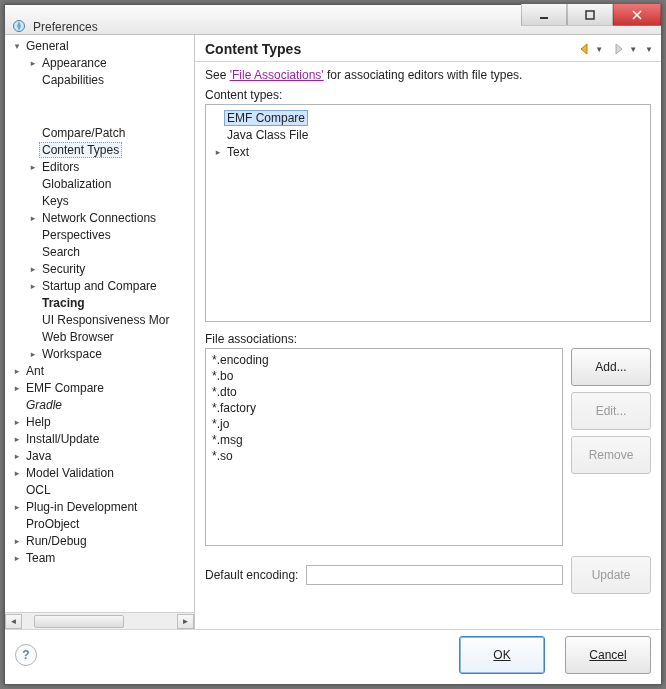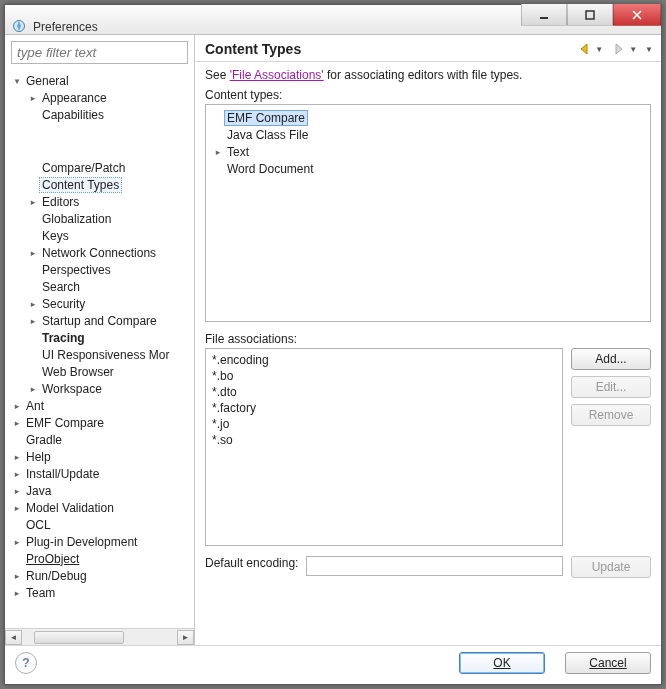--- a/index.html
+++ b/index.html
@@ -149,31 +149,31 @@
   .ct-node { display:flex; align-items:center; height:17px; }
   .ct-node .exp { width:12px; text-align:center; color:#666; font-size:9px; cursor:pointer;}
   .ct-node .lbl { padding:0 3px; cursor:pointer; }
   .ct-node.selected .lbl { background:#cfe4ff; border:1px solid #7aa7d8; padding:0 2px;}
 
   .fa-row { display:flex; gap:8px; min-height:0; }
   #file-assoc-list { flex:1; height: 198px; }
   .fa-item { height:16px; cursor:pointer; }
   .side-buttons { display:flex; flex-direction:column; gap:6px; width:80px; }
   .btn {
-    height: 22px;
+    height: 38px;
     border: 1px solid #a0a0a0;
     background: linear-gradient(#fdfdfd,#e6e6e6);
     border-radius: 3px;
     font-size: 12px;
     cursor: pointer;
     display:flex;align-items:center;justify-content:center;
     color:#222;
   }
   .btn.disabled { color:#9a9a9a; border-color:#c6c6c6; background:linear-gradient(#f7f7f7,#eee); cursor:default;}
-  .encoding-row { display:flex; align-items:flex-start; gap:8px; margin-top:10px;}
+  .encoding-row { display:flex; align-items:center; gap:8px; margin-top:10px;}
   .encoding-row input { flex:1; height:20px; border:1px solid #b5b5b5; padding:0 4px; font-size:12px;}
 
   .footer {
     border-top: 1px solid #d6d6d6;
     padding: 6px 10px 10px 10px;
     display:flex;
     align-items:center;
   }
   .help-circle {
     width:22px;height:22px;border:1px solid #b0b0b0;border-radius:50%;
@@ -213,21 +213,20 @@
             <path d="M1 1 L9 9 M9 1 L1 9" stroke="#fff" stroke-width="1.6"></path>
           </svg>
       </div>
     </div>
   </div>
 
   <div class="content">
     <div class="main-split">
 
       <div class="left-pane">
-        <input class="filter" placeholder="type filter text" style="">
         <div class="tree" id="tree">
             <div class="node" style="padding-left: 0px;">
               <span class="exp">▾</span>
               <span class="lbl">General</span>
             </div>
             <div class="children">
               <div class="node" style="padding-left: 0px;">
                 <span class="exp">▸</span>
                 <span class="lbl">Appearance</span>
               </div>
@@ -293,21 +292,21 @@
               </div>
             </div>
             <div class="node" style="padding-left: 0px;">
               <span class="exp">▸</span>
               <span class="lbl">Ant</span>
             </div>
             <div class="node" style="padding-left: 0px;">
               <span class="exp">▸</span>
               <span class="lbl">EMF Compare</span>
             </div>
-            <div class="node" style="padding-left: 0px;">
+            <div class="node" style="padding-left: 0px; font-style: italic;">
               <span class="exp"></span>
               <span class="lbl">Gradle</span>
             </div>
             <div class="node" style="padding-left: 0px;">
               <span class="exp">▸</span>
               <span class="lbl">Help</span>
             </div>
             <div class="node" style="padding-left: 0px;">
               <span class="exp">▸</span>
               <span class="lbl">Install/Update</span>
@@ -321,21 +320,21 @@
               <span class="lbl">Model Validation</span>
             </div>
             <div class="node" style="padding-left: 0px;">
               <span class="exp"></span>
               <span class="lbl">OCL</span>
             </div>
             <div class="node" style="padding-left: 0px;">
               <span class="exp">▸</span>
               <span class="lbl">Plug-in Development</span>
             </div>
-            <div class="node" style="padding-left: 0px; text-decoration: underline;">
+            <div class="node" style="padding-left: 0px;">
               <span class="exp"></span>
               <span class="lbl">ProObject</span>
             </div>
             <div class="node" style="padding-left: 0px;">
               <span class="exp">▸</span>
               <span class="lbl">Run/Debug</span>
             </div>
             <div class="node" style="padding-left: 0px;">
               <span class="exp">▸</span>
               <span class="lbl">Team</span>
@@ -384,34 +383,31 @@
                 <span class="lbl">EMF Compare</span>
               </div>
               <div class="ct-node">
                 <span class="exp"></span>
                 <span class="lbl">Java Class File</span>
               </div>
               <div class="ct-node">
                 <span class="exp">▸</span>
                 <span class="lbl">Text</span>
               </div>
-              <div class="ct-node">
-                <span class="exp"></span>
-                <span class="lbl">Word Document</span>
-              </div>
             </div>
 
           <div class="section-label" style="margin-top:10px">File associations:</div>
           <div class="fa-row">
             <div class="list-box" id="file-assoc-list">
                 <div class="fa-item">*.encoding</div>
                 <div class="fa-item">*.bo</div>
                 <div class="fa-item">*.dto</div>
                 <div class="fa-item">*.factory</div>
                 <div class="fa-item">*.jo</div>
+                <div class="fa-item">*.msg</div>
                 <div class="fa-item">*.so</div>
               </div>
             <div class="side-buttons">
               <div class="btn">Add...</div>
               <div class="btn disabled">Edit...</div>
               <div class="btn disabled">Remove</div>
             </div>
           </div>
 
           <div class="encoding-row">

